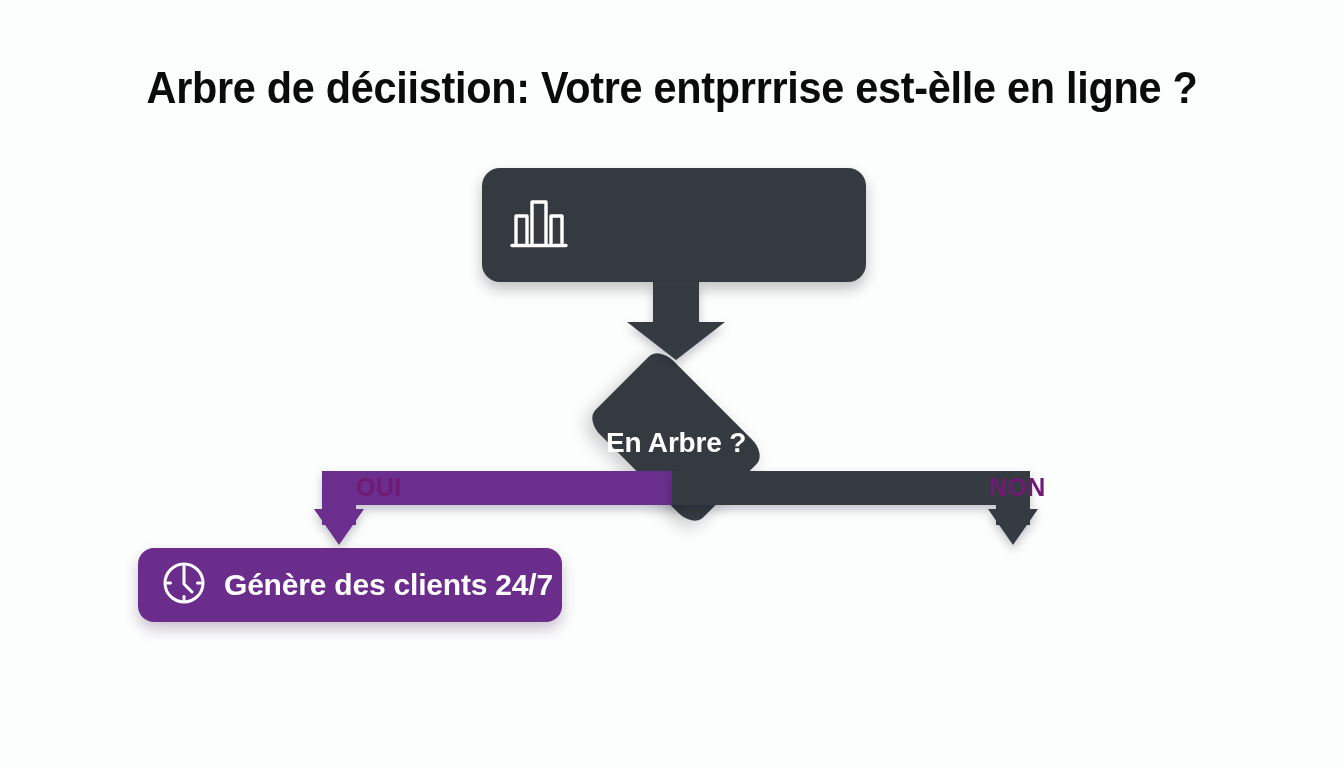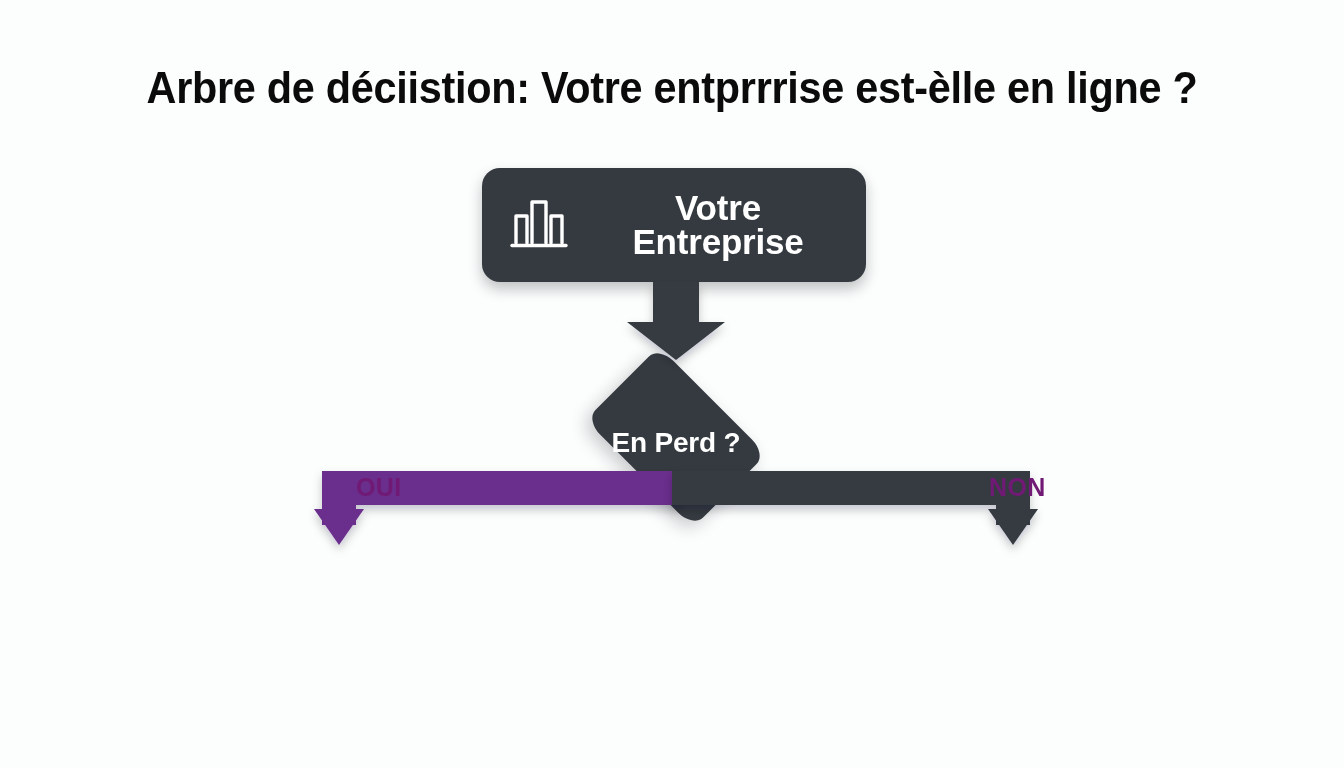--- a/index.html
+++ b/index.html
@@ -201,29 +201,38 @@
 
   <div class="node root-node">
     <span class="icon">
       <svg width="62" height="58" viewBox="0 0 62 58" fill="none" stroke="#ffffff" stroke-width="3.4" stroke-linejoin="round" stroke-linecap="round">
         <path d="M8 49 V22 H19 V49"></path>
         <path d="M24 49 V8 H38 V49"></path>
         <path d="M43 49 V22 H54 V49"></path>
         <line x1="4" y1="51.5" x2="58" y2="51.5"></line>
       </svg>
     </span>
-    <span class="root-label">
-      <span>Votre</span>
-      <span class="l2">Entreprise</span>
-    </span>
   </div>
 
   <div class="diamond-wrap">
     <div class="diamond-shape"></div>
-    <div class="diamond-label">En Perd ?</div>
+    <div class="diamond-label">En Arbre ?</div>
   </div>
 
   <div class="branch-label branch-oui">OUI</div>
   <div class="branch-label branch-non">NON</div>
 
+  <div class="node outcome outcome-yes">
+    <span class="icon">
+      <svg width="48" height="48" viewBox="0 0 48 48" fill="none" stroke="#ffffff" stroke-width="3" stroke-linecap="round" stroke-linejoin="round">
+        <circle cx="24" cy="24" r="19"></circle>
+        <path d="M24 12 V25 L32 33"></path>
+        <line x1="24" y1="7.5" x2="24" y2="10.5"></line>
+        <line x1="24" y1="37.5" x2="24" y2="40.5"></line>
+        <line x1="7.5" y1="24" x2="10.5" y2="24"></line>
+        <line x1="37.5" y1="24" x2="40.5" y2="24"></line>
+      </svg>
+    </span>
+    <span class="outcome-label">Génère des clients 24/7</span>
+  </div>
 
 
 </div>
 
 </body></html>

